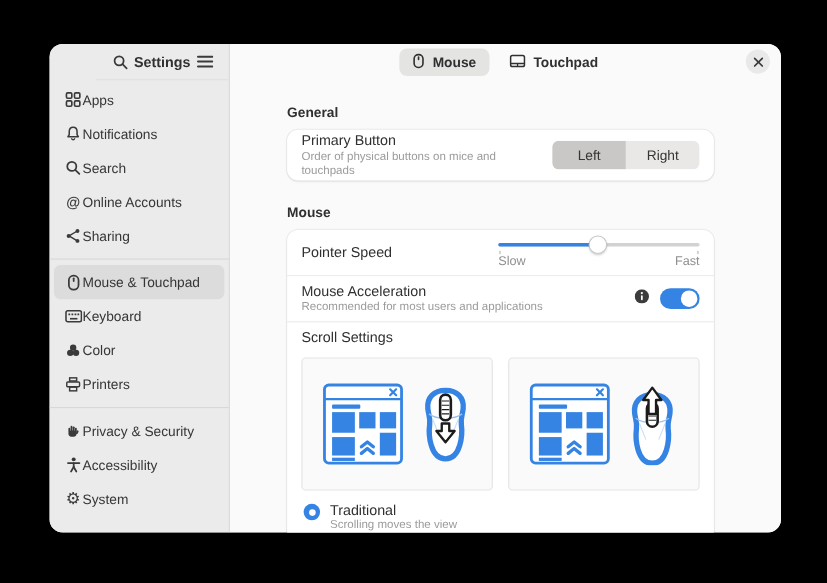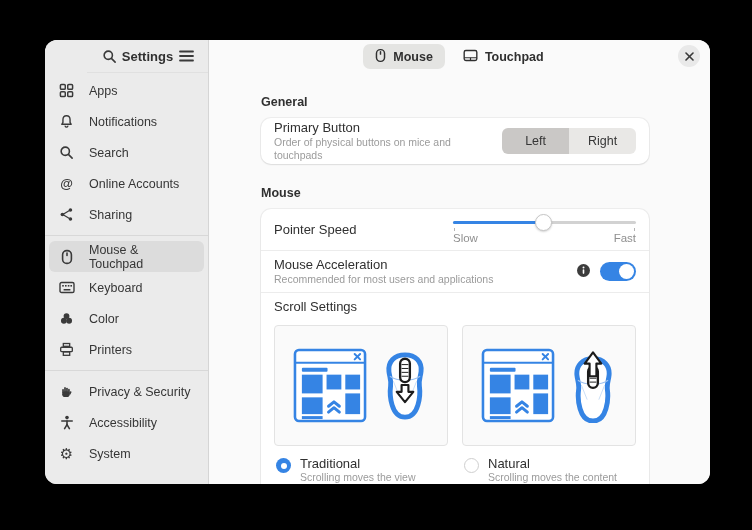--- a/index.html
+++ b/index.html
@@ -8,21 +8,21 @@
   .window { position:absolute; left:45px; top:40px; width:665px; height:444px;
     border-radius:12px; overflow:hidden; display:flex; background:#fafafa; }
 
   
   .sidebar { width:164px; flex:0 0 164px; background:#ebebeb; border-right:1px solid #d5d5d5; }
   .sb-header { height:33px; display:flex; align-items:center; padding:0 12px; border-bottom:1px solid #e0e0e0;margin-left:42px; }
   .sb-title { flex:1; text-align:center; font-size:13px; font-weight:700; color:#303030; }
   .icon-btn { width:20px; height:20px; display:flex; align-items:center; justify-content:center; }
   .sb-list { padding-top:2px; }
   .sb-item { height:31px; margin:0 4px; padding:0 9px; border-radius:6px;
-    display:flex; align-items:center; gap:14px; color:#363636; font-size:12.5px; }
+    display:flex; align-items:center; gap:0; color:#363636; font-size:12.5px; }
   .sb-item.selected { background:#dcdcdc; }
   .sb-sep { height:1px; background:#d8d8d8; margin:5px 0; }
   .sb-ico { width:17px; height:17px; display:flex; align-items:center; justify-content:center; flex:0 0 17px; }
   .glyph { font-size:14px; color:#3a3a3a; line-height:1; }
 
   
   .main { flex:1; position:relative; background:#fafafa; }
   .main-header { height:33px; display:flex; align-items:center; justify-content:center; position:relative; }
   .tab-group { display:flex; align-items:center; gap:6px; }
   .tab { height:25px; display:flex; align-items:center; gap:7px; padding:0 12px;
@@ -419,26 +419,19 @@
           </div>
 
           <div class="radio-row">
             <div class="radio-opt">
               <div class="radio on"></div>
               <div class="radio-text">
                 <div class="title">Traditional</div>
                 <div class="sub">Scrolling moves the view</div>
               </div>
             </div>
-            <div class="radio-opt">
-              <div class="radio off"></div>
-              <div class="radio-text">
-                <div class="title">Natural</div>
-                <div class="sub">Scrolling moves the content</div>
-              </div>
-            </div>
           </div>
         </div>
       </div>
 
     </div>
   </div>
 </div>
 
 </body></html>

